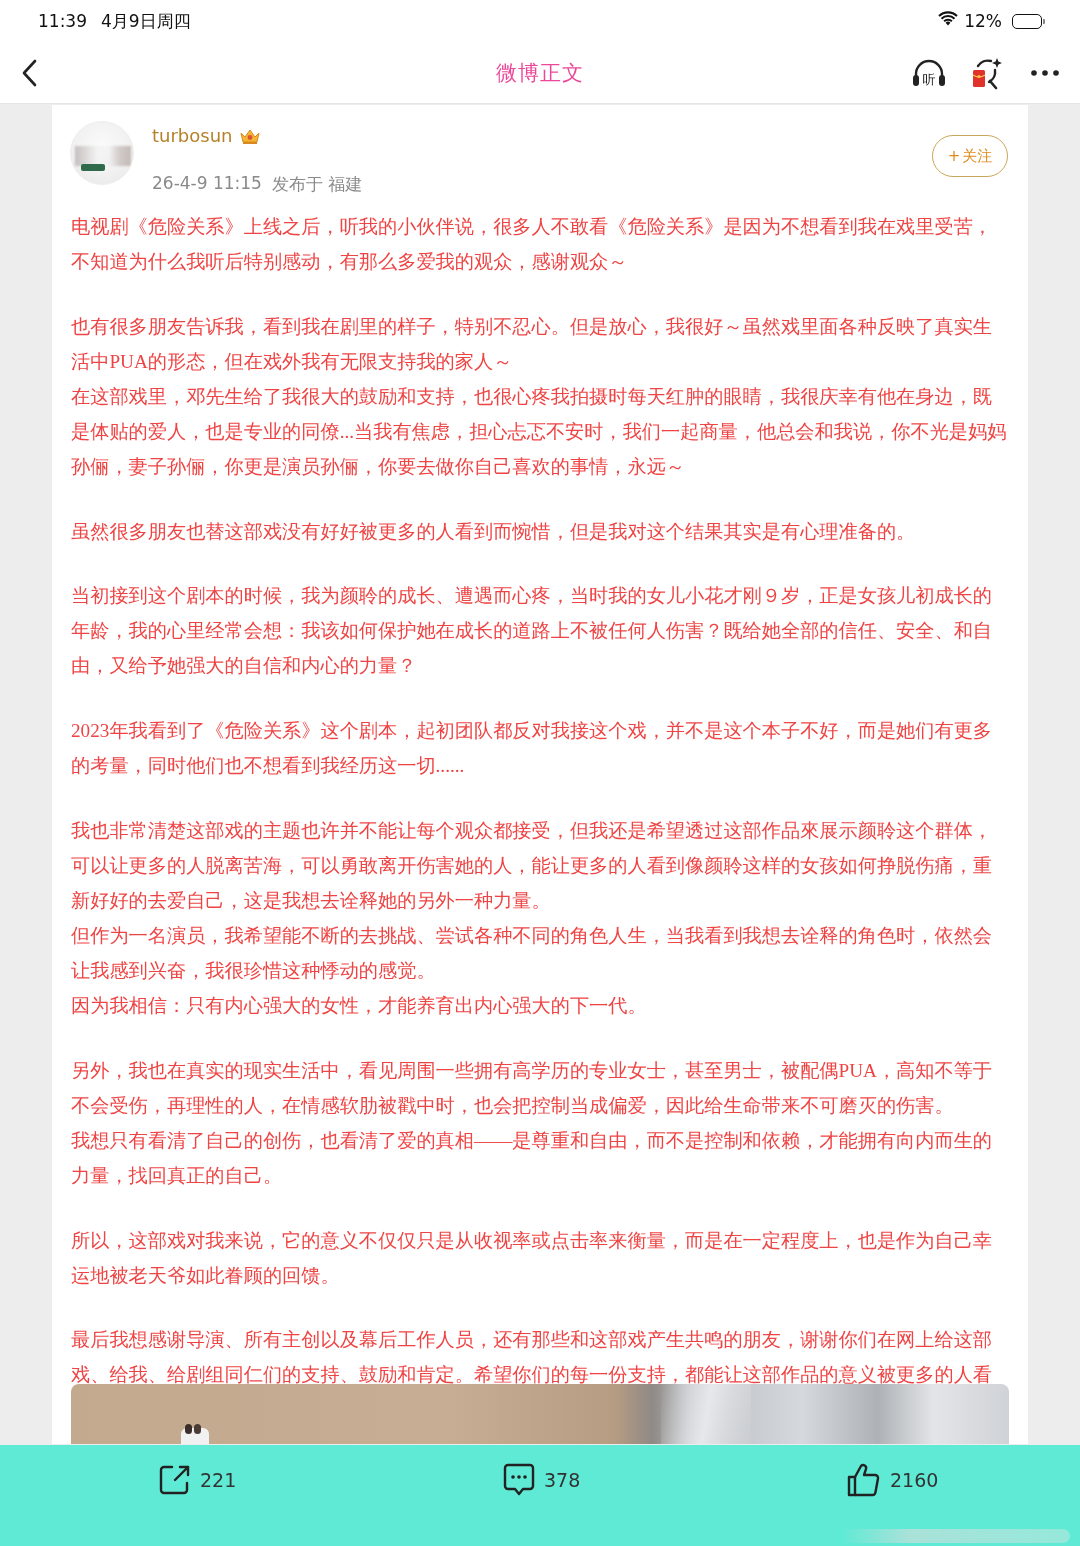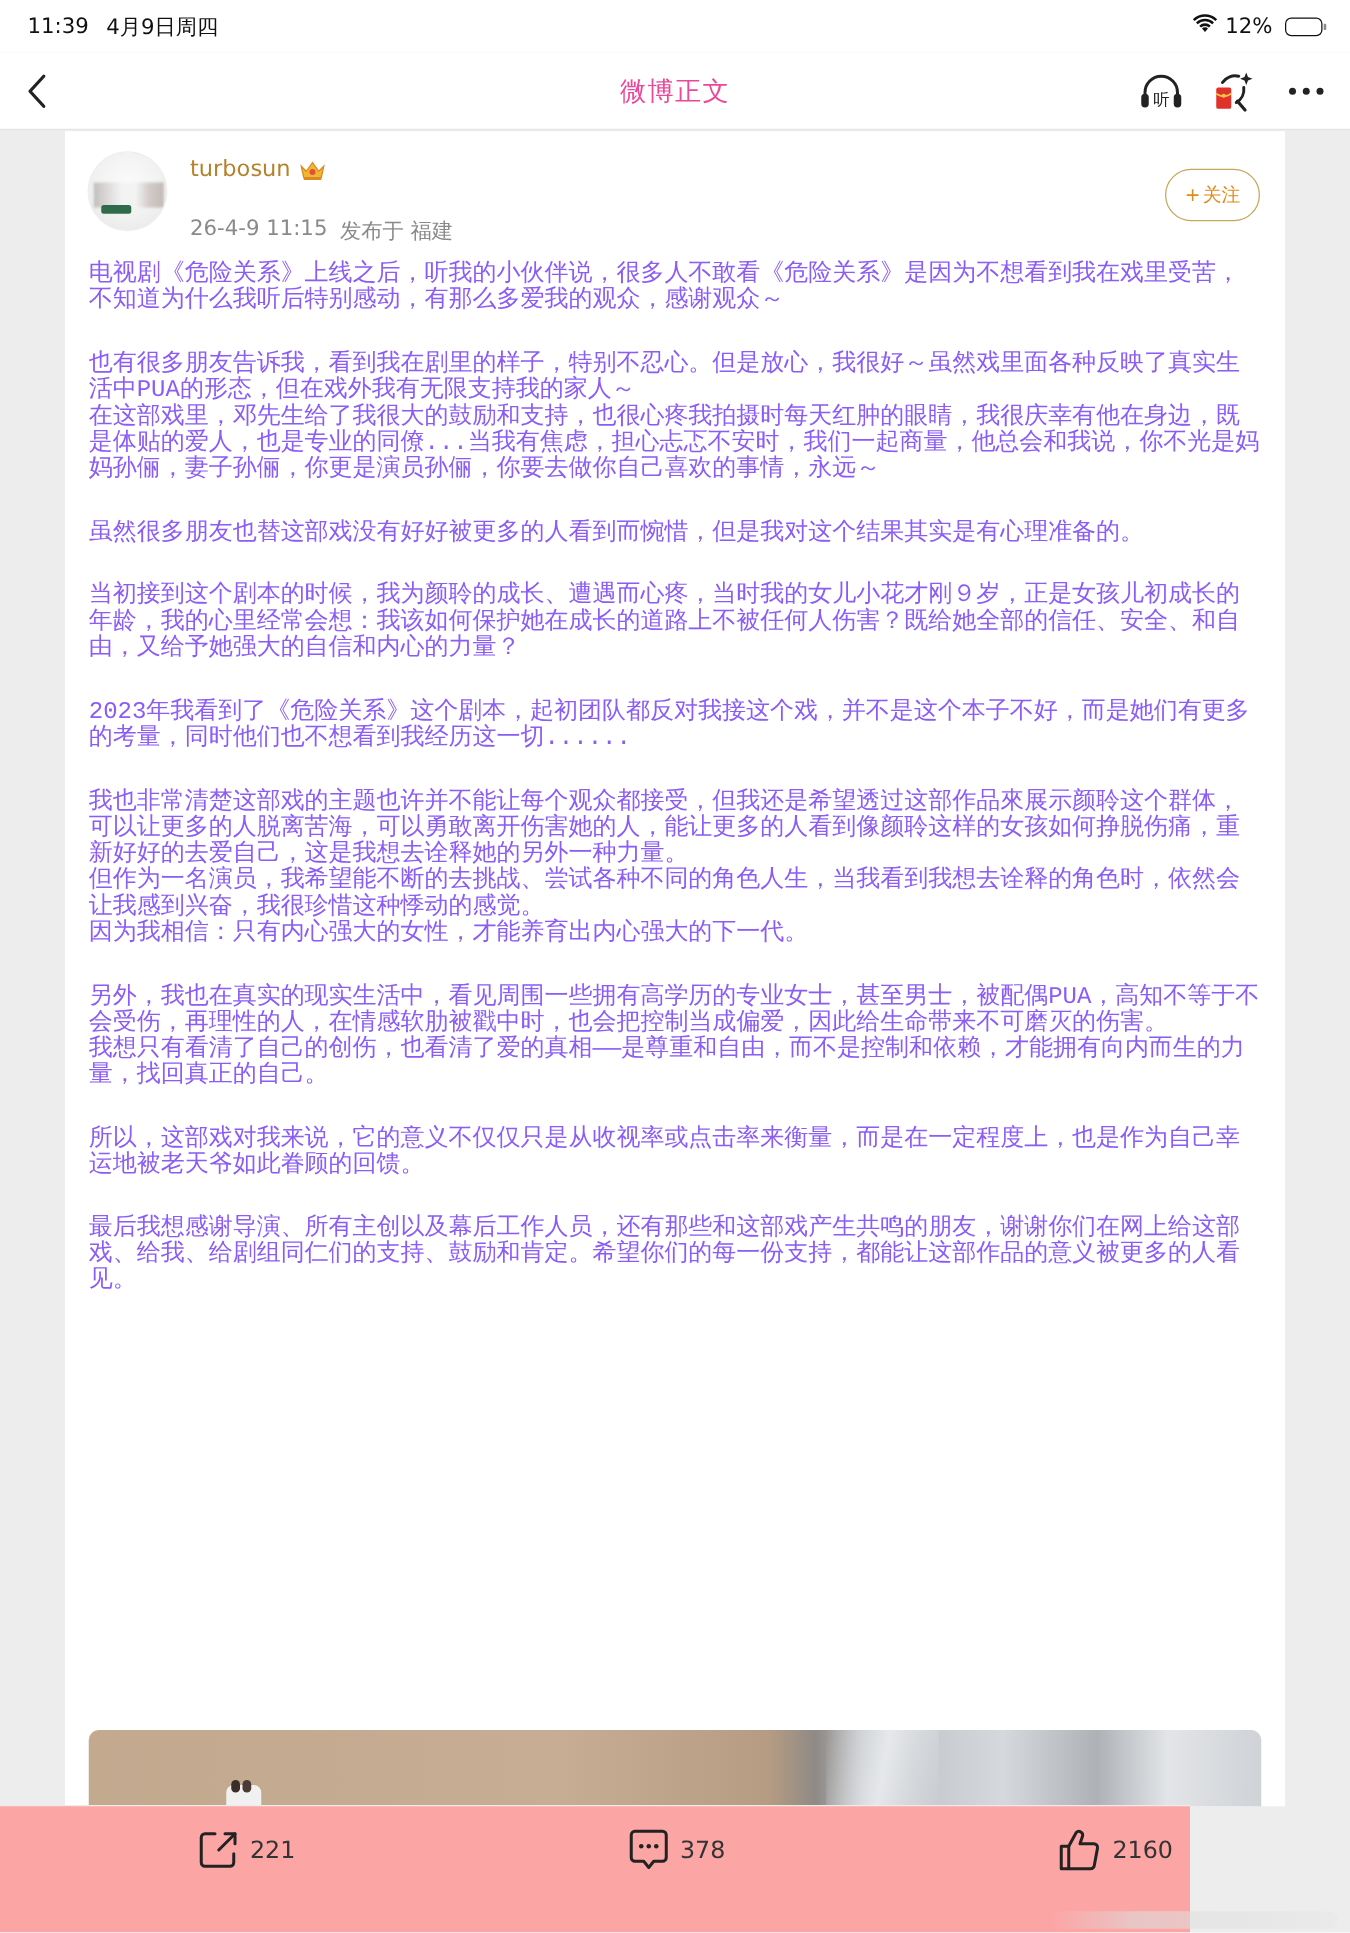--- a/index.html
+++ b/index.html
@@ -7,21 +7,21 @@
   body {
     font-family: "DejaVu Sans", "Liberation Sans", sans-serif;
     background: #ededed;
     color: #222;
     position: relative;
   }
   .status-bar {
     position: absolute; left: 0; top: 0; width: 1080px; height: 42px;
     background: #fff;
     display: flex; align-items: center; justify-content: space-between;
-    padding: 0 22px;
+    padding: 0 38px;
     font-size: 17px; color: #111;
   }
   .status-left { display: flex; gap: 14px; align-items: center; }
   .status-right { display: flex; gap: 6px; align-items: center; }
   .battery {
     width: 30px; height: 15px; border: 1.6px solid #111; border-radius: 5px;
     position: relative; padding: 1.5px; margin-left: 4px;
   }
   .battery-fill { width: 55%; height: 100%; background: #111; border-radius: 2px; }
   .battery::after {
@@ -72,22 +72,22 @@
   .post-meta { font-size: 17px; color: #8a8a8a; margin-top: 27px; display: flex; gap: 10px; }
   .follow-btn {
     position: absolute; right: 20px; top: 30px;
     width: 76px; height: 42px; border-radius: 22px;
     border: 1px solid #c9a75a;
     display: flex; align-items: center; justify-content: center;
     font-size: 15px; color: #e08a1a; gap: 2px;
   }
   .post-body {
     position: absolute; left: 19px; top: 104px; width: 940px;
-    font-size: 19.2px; line-height: 21px; color: #8b5cf6;
-    font-family: Liberation Mono, monospace;
+    font-size: 19.2px; line-height: 35px; color: #ef4444;
+    font-family: Liberation Serif, serif;
   }
   .post-body p { white-space: pre-wrap; }
   .post-body .gap { height: 29.8px; }
   .post-image {
     position: absolute; left: 19px; top: 1279px; width: 938px; height: 70px;
     border-radius: 8px 8px 0 0; overflow: hidden;
     background: linear-gradient(90deg, #c3a98e 0%, #c6ad93 40%, #b59c82 58%, #8f8a86 62%, #b9bcc0 66%, #d5d8dc 78%, #aeb2b6 86%, #e3e5e8 92%, #cfd2d6 100%);
   }
   .post-image .wave {
     position: absolute; left: 590px; top: 0; width: 90px; height: 70px;
@@ -98,22 +98,22 @@
     background: #f1f1f1; border-radius: 6px 6px 0 0;
   }
   .post-image .people::before {
     content: ""; position: absolute; left: 4px; top: -4px; width: 7px; height: 10px; background: #3a2d2a; border-radius: 4px;
   }
   .post-image .people::after {
     content: ""; position: absolute; left: 13px; top: -4px; width: 7px; height: 10px; background: #4a3b37; border-radius: 4px;
   }
 
   .bottom-bar {
-    position: absolute; left: 0; top: 1444px; width: 952px; height: 102px;
-    background: #fca5a5;
+    position: absolute; left: 0; top: 1444px; width: 1080px; height: 102px;
+    background: #5eead4;
     border-top: 1px solid #ececec;
     text-decoration: underline;
   }
   .action {
     position: absolute; top: 14px; height: 42px;
     display: flex; align-items: center; gap: 8px;
     font-size: 19px; color: #333;
   }
   .action.repost { left: 158px; }
   .action.comment { left: 502px; }

